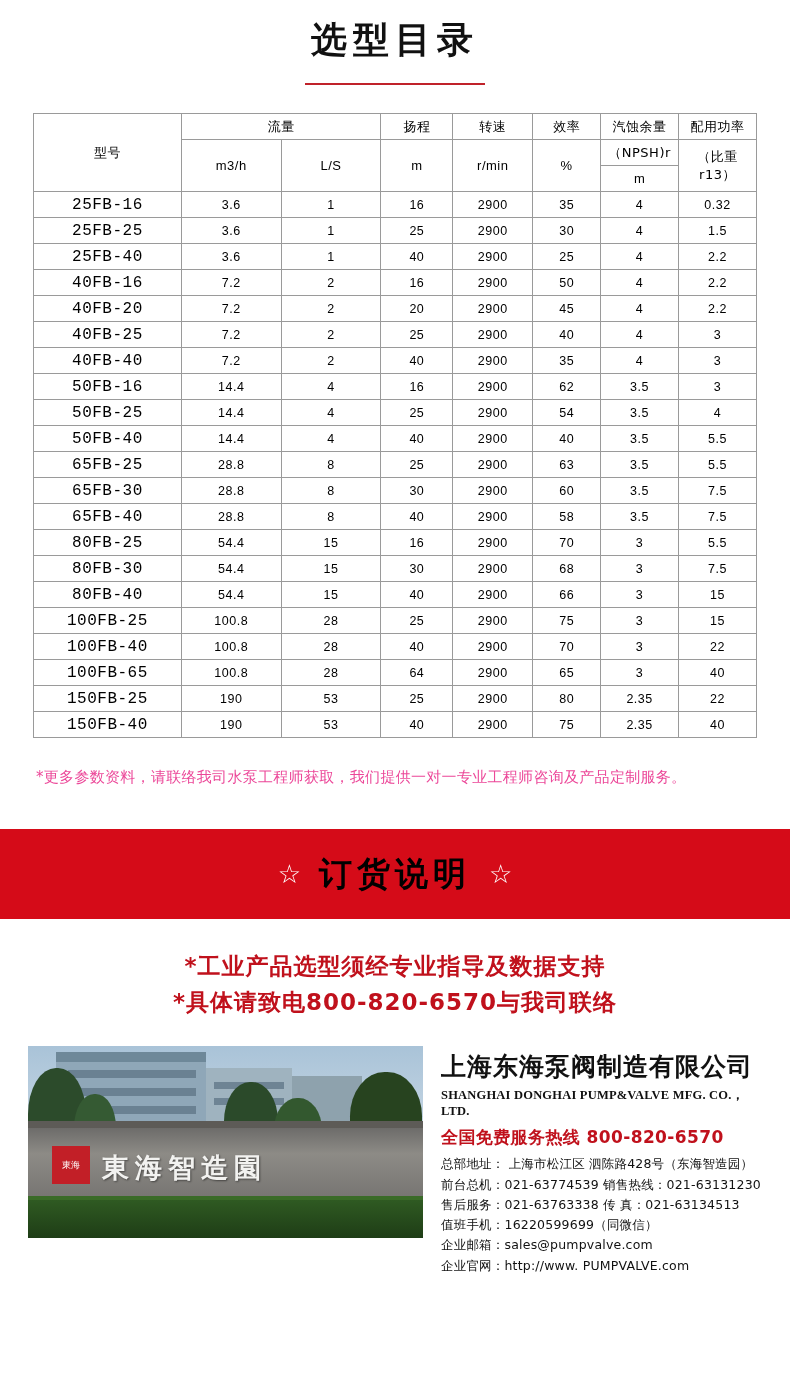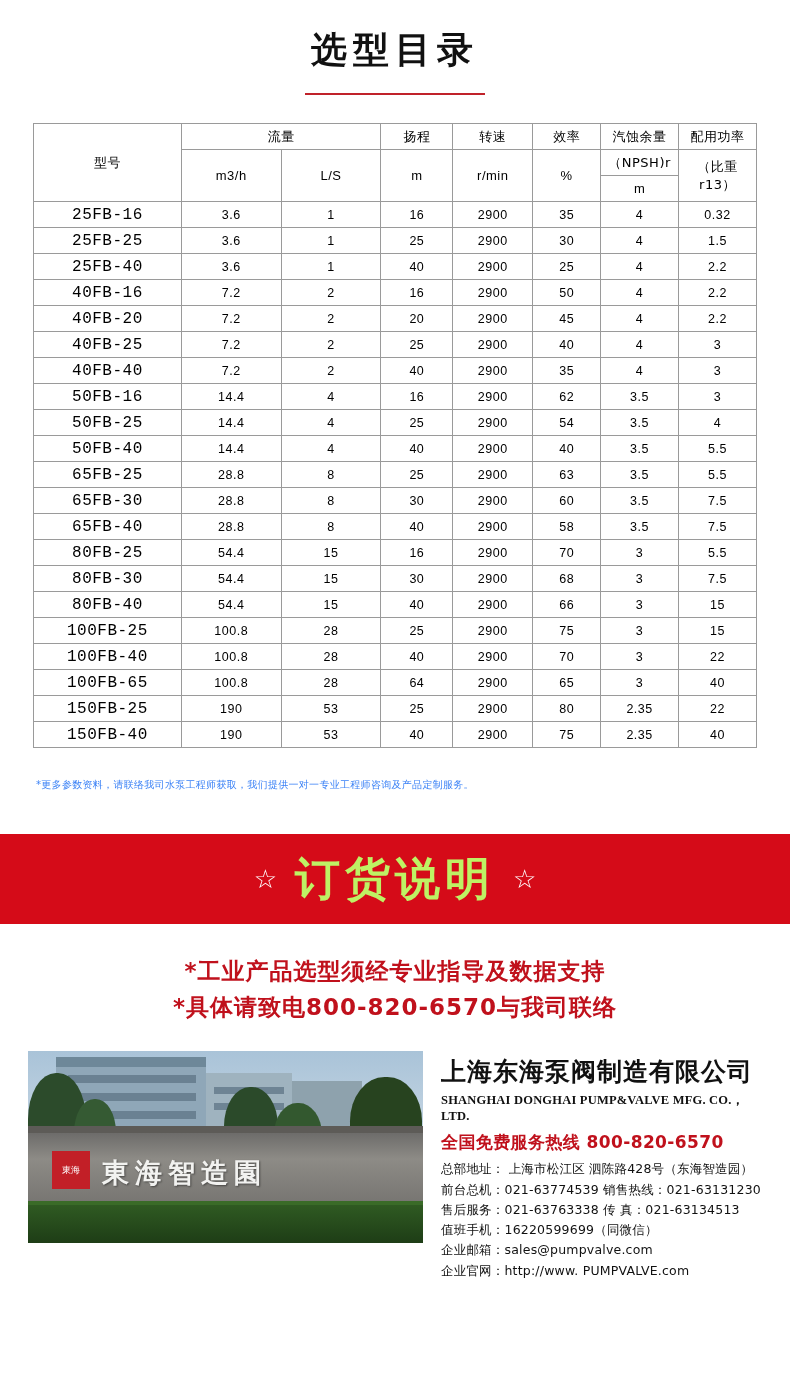--- a/index.html
+++ b/index.html
@@ -6,21 +6,21 @@
   html, body {
     margin: 0; padding: 0;
     width: 790px; height: 1386px;
     background: #ffffff;
     font-family: "Liberation Sans", sans-serif;
     color: #000;
   }
   .page { position: relative; width: 790px; height: 1386px; overflow: hidden; }
 
   
-  .title-wrap { padding-top: 26px; text-align: center; }
+  .title-wrap { padding-top: 16px; text-align: center; }
   .title {
     font-family: "DejaVu Sans", sans-serif;
     font-size: 36px;
     font-weight: bold;
     letter-spacing: 6px;
     color: #111;
   }
   .title-rule {
     width: 180px; height: 2px; background: #c0222a;
     margin: 18px auto 0 auto;
@@ -54,42 +54,42 @@
   col.c-head { width: 72px; }
   col.c-rpm { width: 80px; }
   col.c-eff { width: 68px; }
   col.c-npsh { width: 78px; }
   col.c-pow { width: 78px; }
 
   
   .note {
     padding: 30px 36px 0 36px;
     font-family: "DejaVu Sans", sans-serif;
-    font-size: 10px;
-    color: #3b82f6;
+    font-size: 15px;
+    color: #ec4899;
     letter-spacing: 0.3px;
   }
 
   
   .banner {
     margin-top: 42px;
     background: #d50b18;
     height: 90px;
     display: flex;
     align-items: center;
     justify-content: center;
     gap: 18px;
   }
   .banner-star {
     color: #fff; font-size: 26px; line-height: 1;
   }
   .banner-text {
-    color: #bef264;
+    color: #000000;
     font-family: "DejaVu Sans", sans-serif;
-    font-size: 45px;
+    font-size: 33px;
     font-weight: bold;
     letter-spacing: 5px;
   }
 
   
   .red-notes {
     text-align: center;
     padding-top: 30px;
   }
   .red-notes div {

